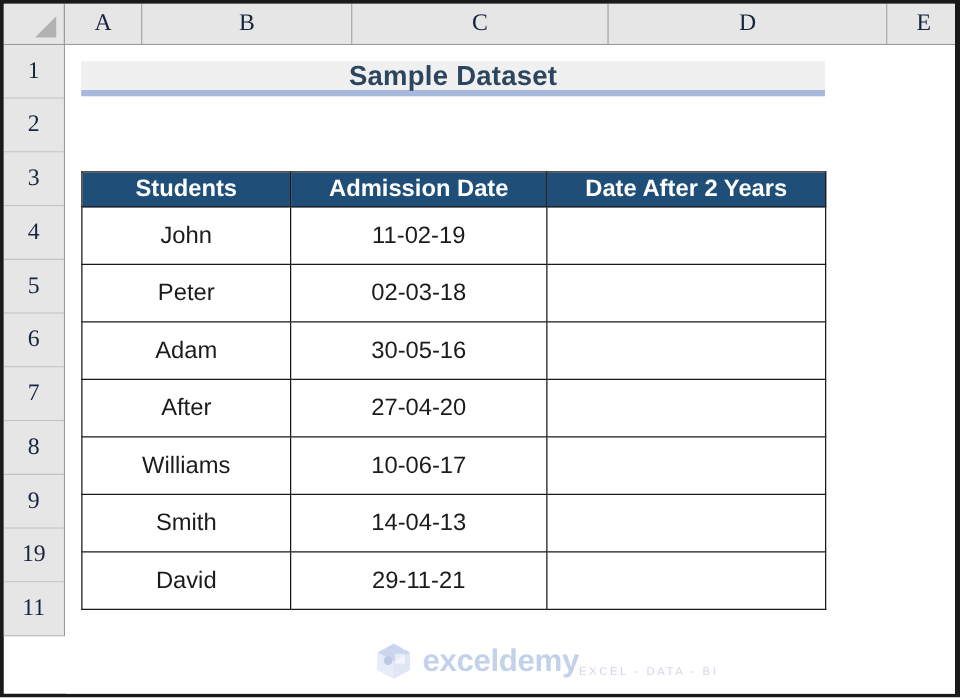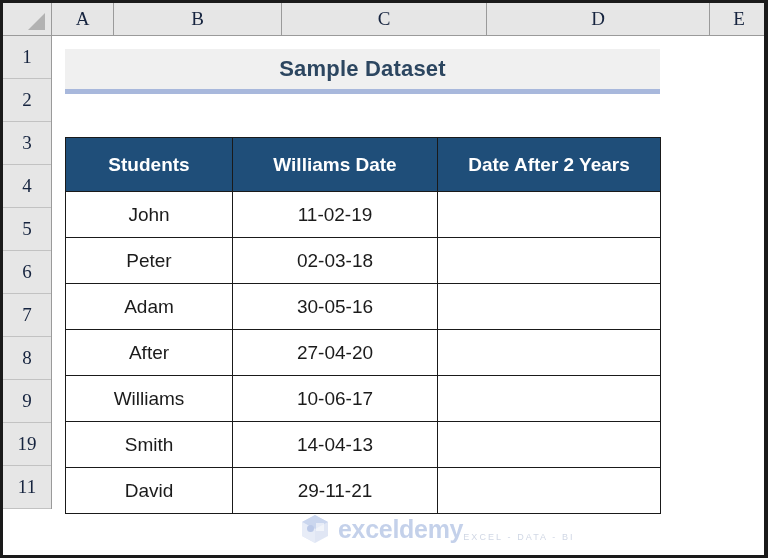--- a/index.html
+++ b/index.html
@@ -105,21 +105,21 @@
     bottom: 0;
     background: #ffffff;
   }
 
   
   .title-band {
     position: absolute;
     left: 62px;
     top: 46px;
     width: 595px;
-    height: 45px;
+    height: 28px;
     background: #f0f0f0;
     border-bottom: 5px solid #a8b8dc;
     box-sizing: border-box;
     display: flex;
     align-items: center;
     justify-content: center;
   }
   .title-text {
     font-size: 22px;
     font-weight: bold;
@@ -140,21 +140,21 @@
   .data-table td {
     border: 1px solid #1a1a1a;
     box-sizing: border-box;
     padding: 0;
   }
   .data-table th {
     background: #1f4e79;
     color: #ffffff;
     font-size: 19px;
     font-weight: bold;
-    height: 54px;
+    height: 28px;
     text-align: center;
     font-family: "Liberation Sans", sans-serif;
   }
   .data-table td {
     background: #ffffff;
     height: 46px;
     text-align: center;
     font-size: 19px;
     color: #1b1b1b;
     font-family: "Liberation Sans", sans-serif;
@@ -232,21 +232,21 @@
   </div>
 
   <div class="title-band">
     <span class="title-text">Sample Dataset</span>
   </div>
 
   <table class="data-table">
     <thead>
       <tr>
         <th class="w-students">Students</th>
-        <th class="w-admission">Williams Date</th>
+        <th class="w-admission">Admission Date</th>
         <th class="w-after">Date After 2 Years</th>
       </tr>
     </thead>
     <tbody>
       <tr>
         <td>John</td>
         <td>11-02-19</td>
         <td></td>
       </tr>
       <tr>

